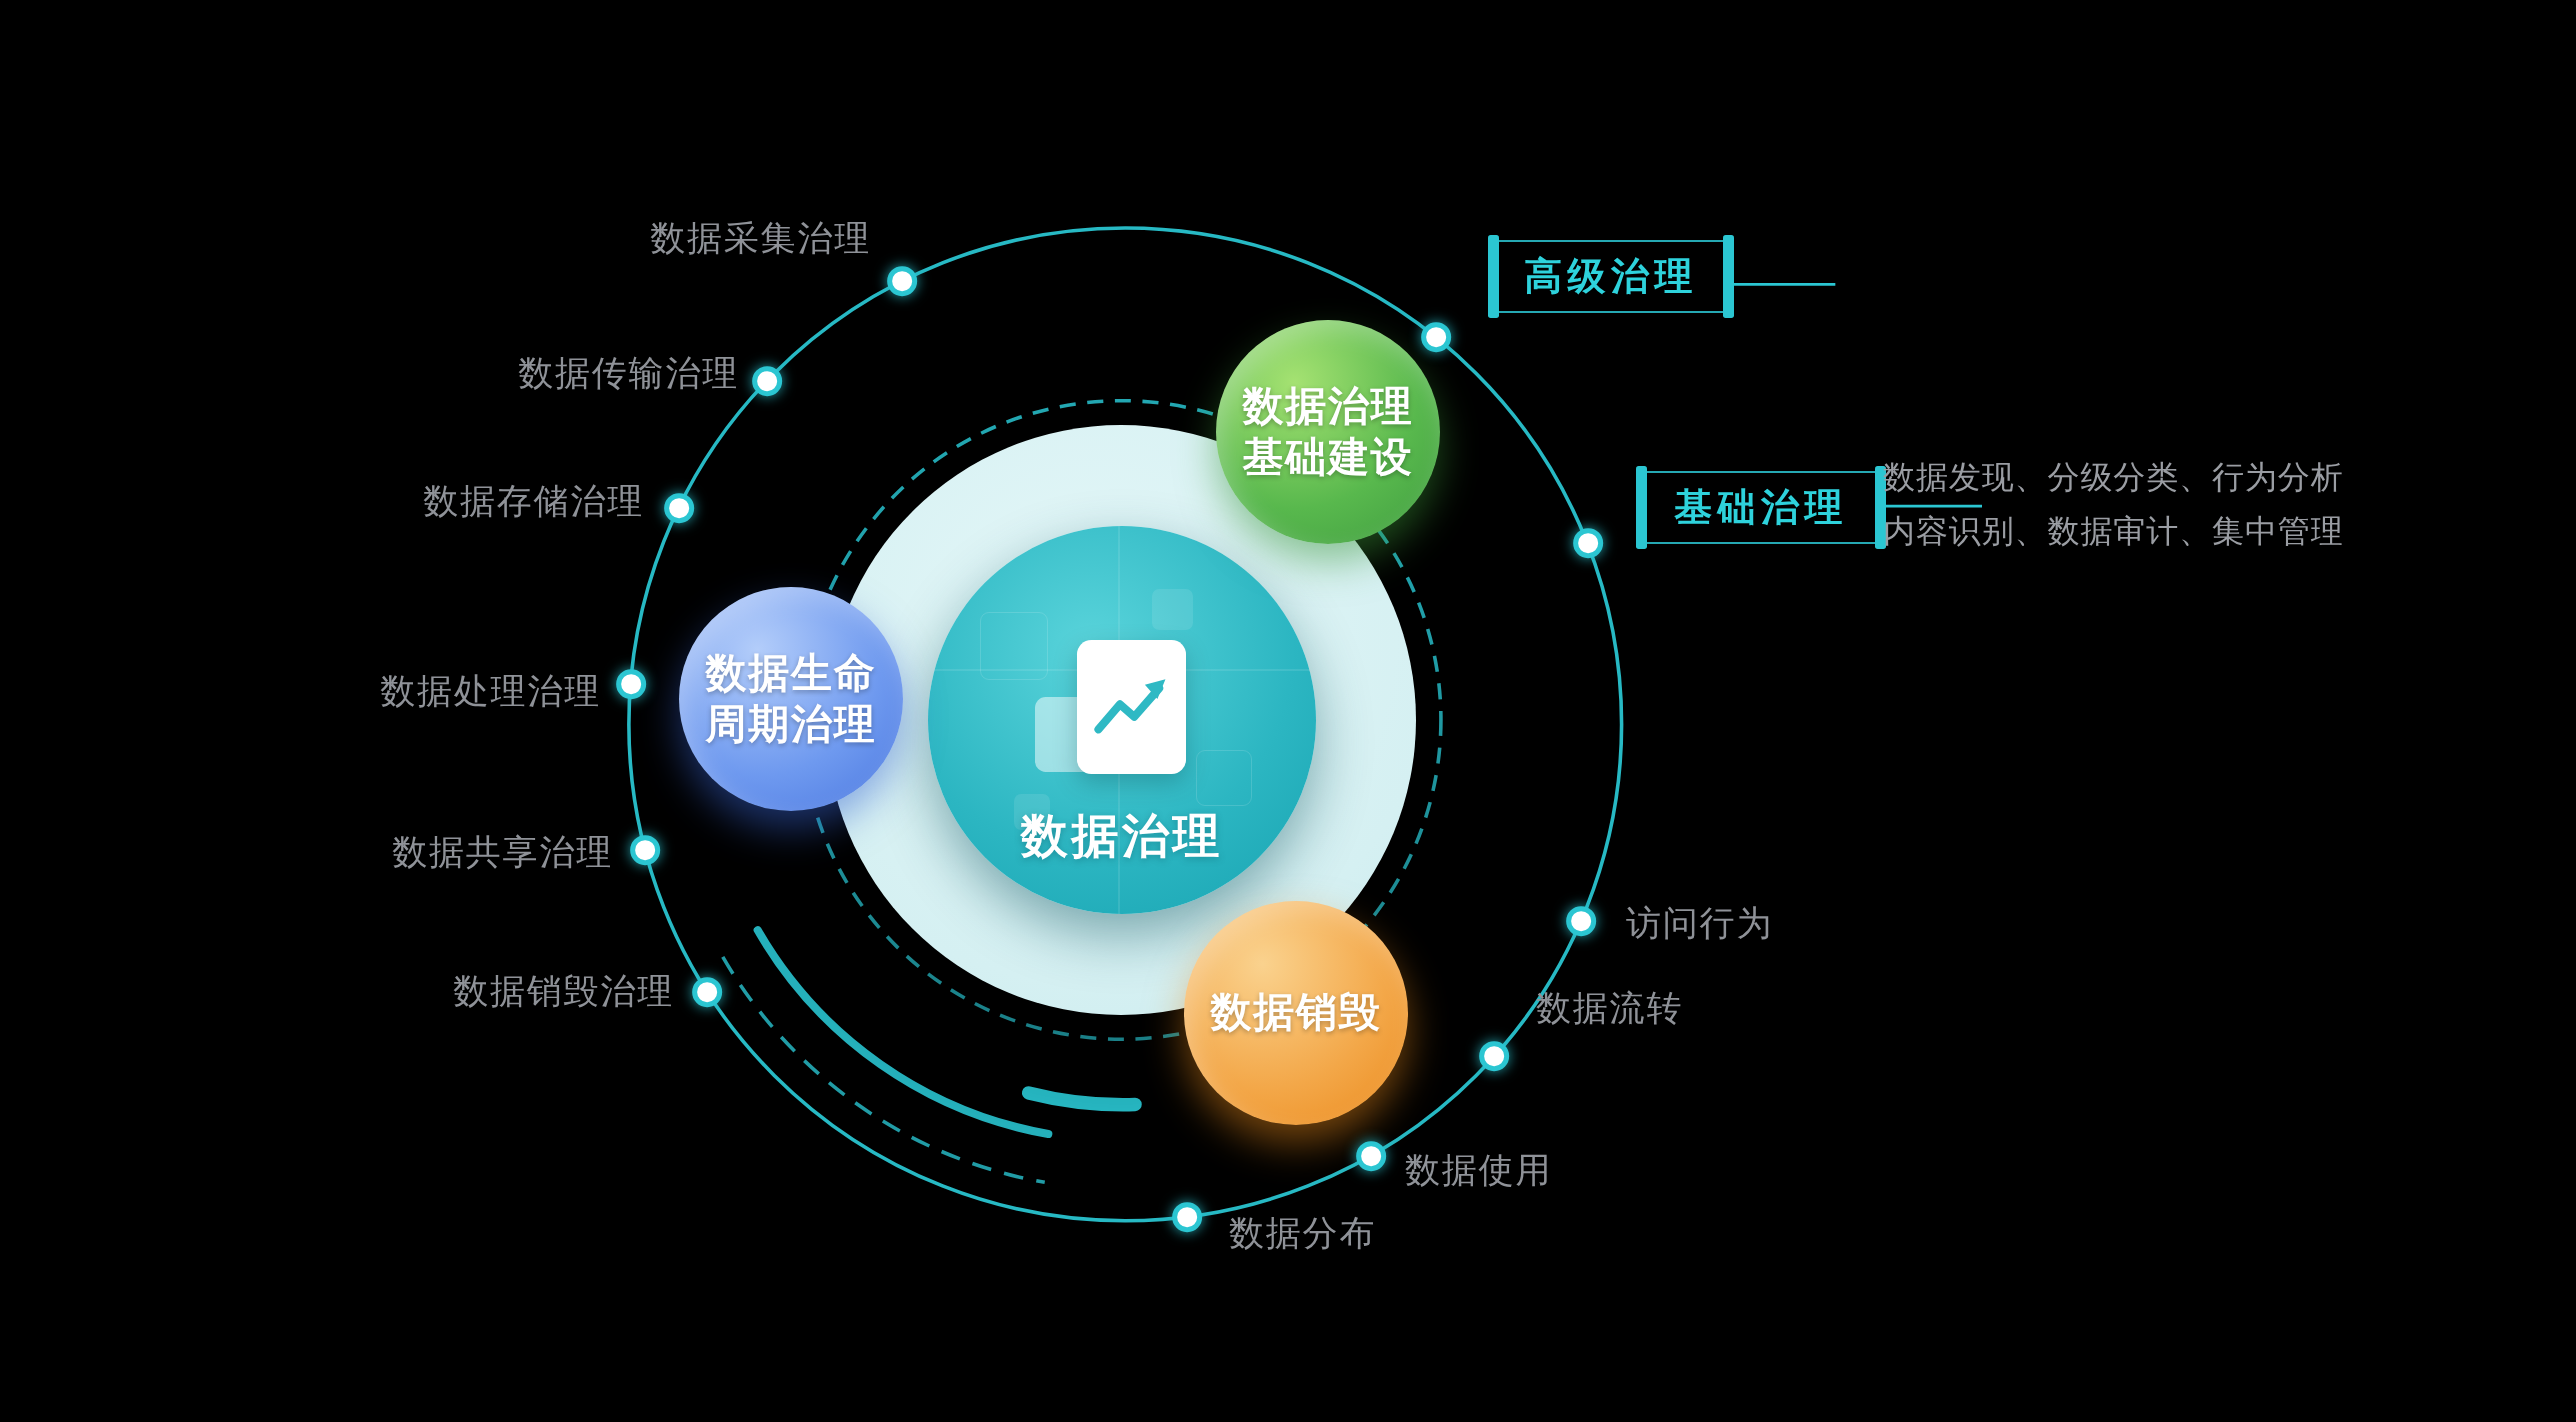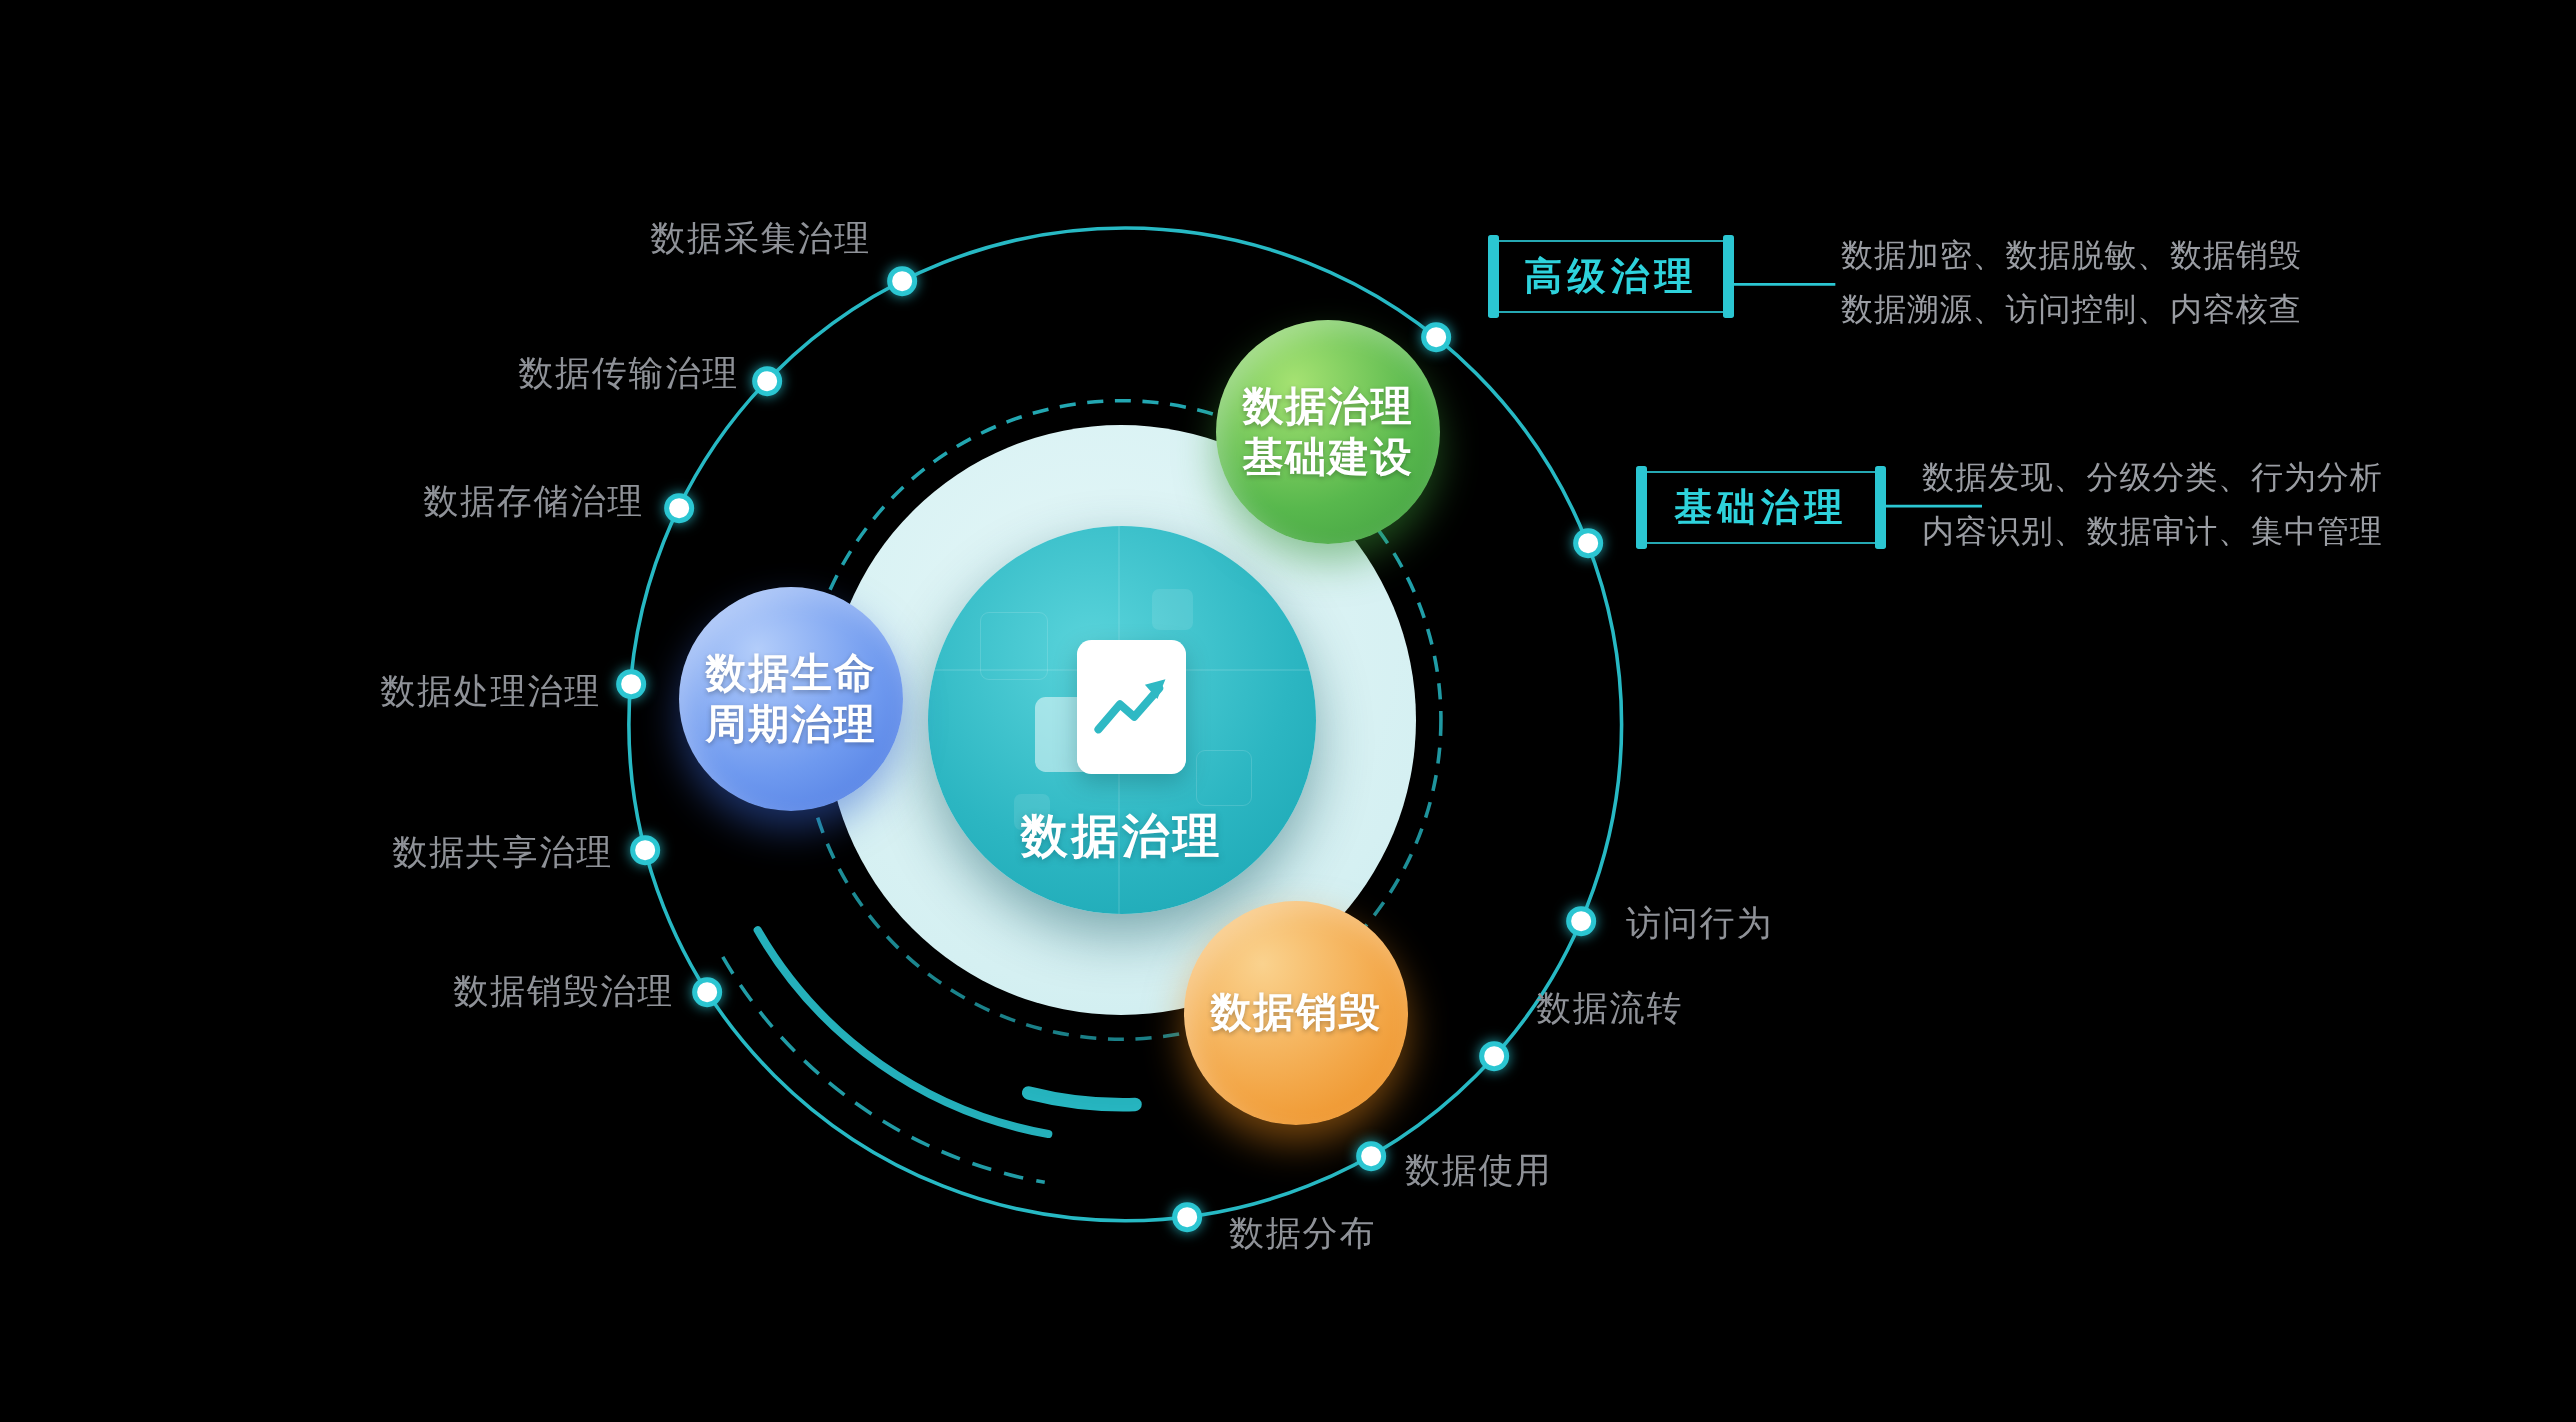--- a/index.html
+++ b/index.html
@@ -170,27 +170,23 @@
   <div class="ring-label l" style="right:1902px;top:991px;">数据销毁治理</div>
 
   <div class="ring-label" style="left:1626px;top:923px;">访问行为</div>
   <div class="ring-label" style="left:1536px;top:1008px;">数据流转</div>
   <div class="ring-label" style="left:1405px;top:1170px;">数据使用</div>
   <div class="ring-label" style="left:1229px;top:1233px;">数据分布</div>
 
   <div class="callout-frame" style="left:1492px;top:240px;width:238px;">
     <span>高级治理</span>
   </div>
-  <div class="callout-desc" style="left:1841px;top:282px;">
-    <div>数据加密、数据脱敏、数据销毁</div>
-    <div>数据溯源、访问控制、内容核查</div>
-  </div>
 
   <div class="callout-frame" style="left:1640px;top:471px;width:242px;">
     <span>基础治理</span>
   </div>
-  <div class="callout-desc" style="left:1922px;top:504px;">
+  <div class="callout-desc" style="left:1883px;top:504px;">
     <div>数据发现、分级分类、行为分析</div>
     <div>内容识别、数据审计、集中管理</div>
   </div>
 
 </div>
 
 
 </body></html>

